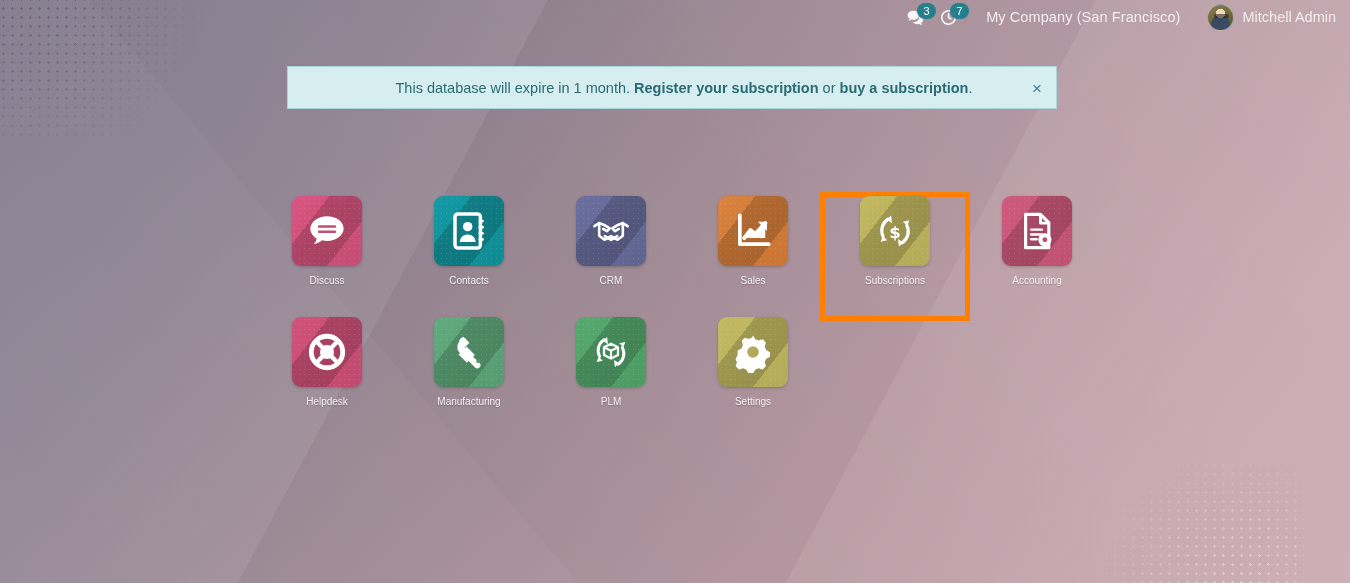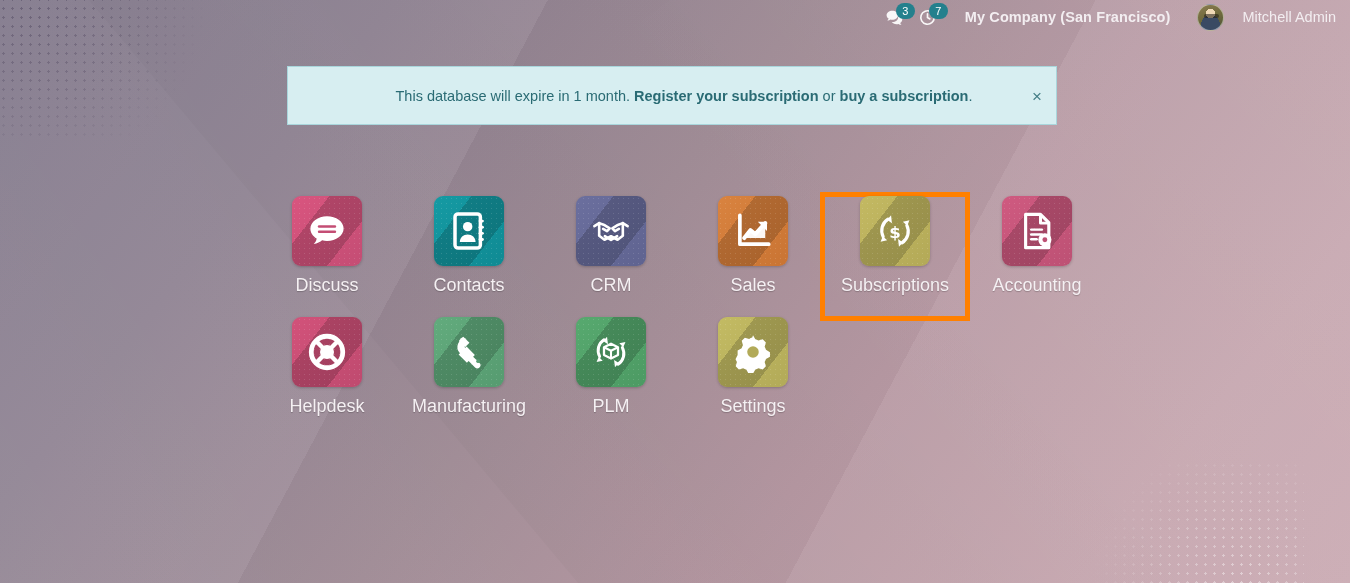--- a/index.html
+++ b/index.html
@@ -112,26 +112,25 @@
     text-align: center;
     font-family: "Liberation Sans", sans-serif;
   }
   .company-name {
     color: #f3eef1;
     font-size: 14.5px;
     letter-spacing: 0.1px;
     white-space: nowrap;
     padding: 0 12px;
     cursor: pointer;
-    font-weight: bold;
   }
   .user-menu {
     display: flex;
     align-items: center;
-    gap: 19px;
+    gap: 9px;
     padding-left: 14px;
     cursor: pointer;
   }
   .avatar {
     width: 27px; height: 27px;
     border-radius: 50%;
     background:
       radial-gradient(circle at 50% 34%, #efd9b6 0 22%, rgba(239,217,182,0) 23%),
       radial-gradient(circle at 50% 78%, #3a4a63 0 40%, rgba(58,74,99,0) 41%),
       linear-gradient(160deg, #8c7c52 0%, #6f6a3c 48%, #4c5137 100%);
@@ -153,21 +152,21 @@
     font-size: 14.5px;
     white-space: nowrap;
   }
 
   
   .banner {
     position: absolute;
     left: 287px;
     top: 66px;
     width: 770px;
-    height: 59px;
+    height: 43px;
     background: #d7eef1;
     border: 1px solid #a9d6dc;
     display: flex;
     align-items: center;
     justify-content: center;
     z-index: 20;
     padding-left: 24px;
   }
   .banner-text {
     color: #2a6b74;
@@ -253,21 +252,21 @@
     z-index: 2;
     width: 42px;
     height: 42px;
     color: #ffffff;
     display: block;
   }
   .app-glyph svg { display: block; width: 42px; height: 42px; }
   .app-label {
     margin-top: 9px;
     color: #f5f0f3;
-    font-size: 18px;
+    font-size: 10px;
     text-align: center;
     white-space: nowrap;
     text-shadow: 0 1px 1px rgba(0,0,0,0.22);
   }
 </style>
 </head>
 <body>
 
 <div id="app">
 

